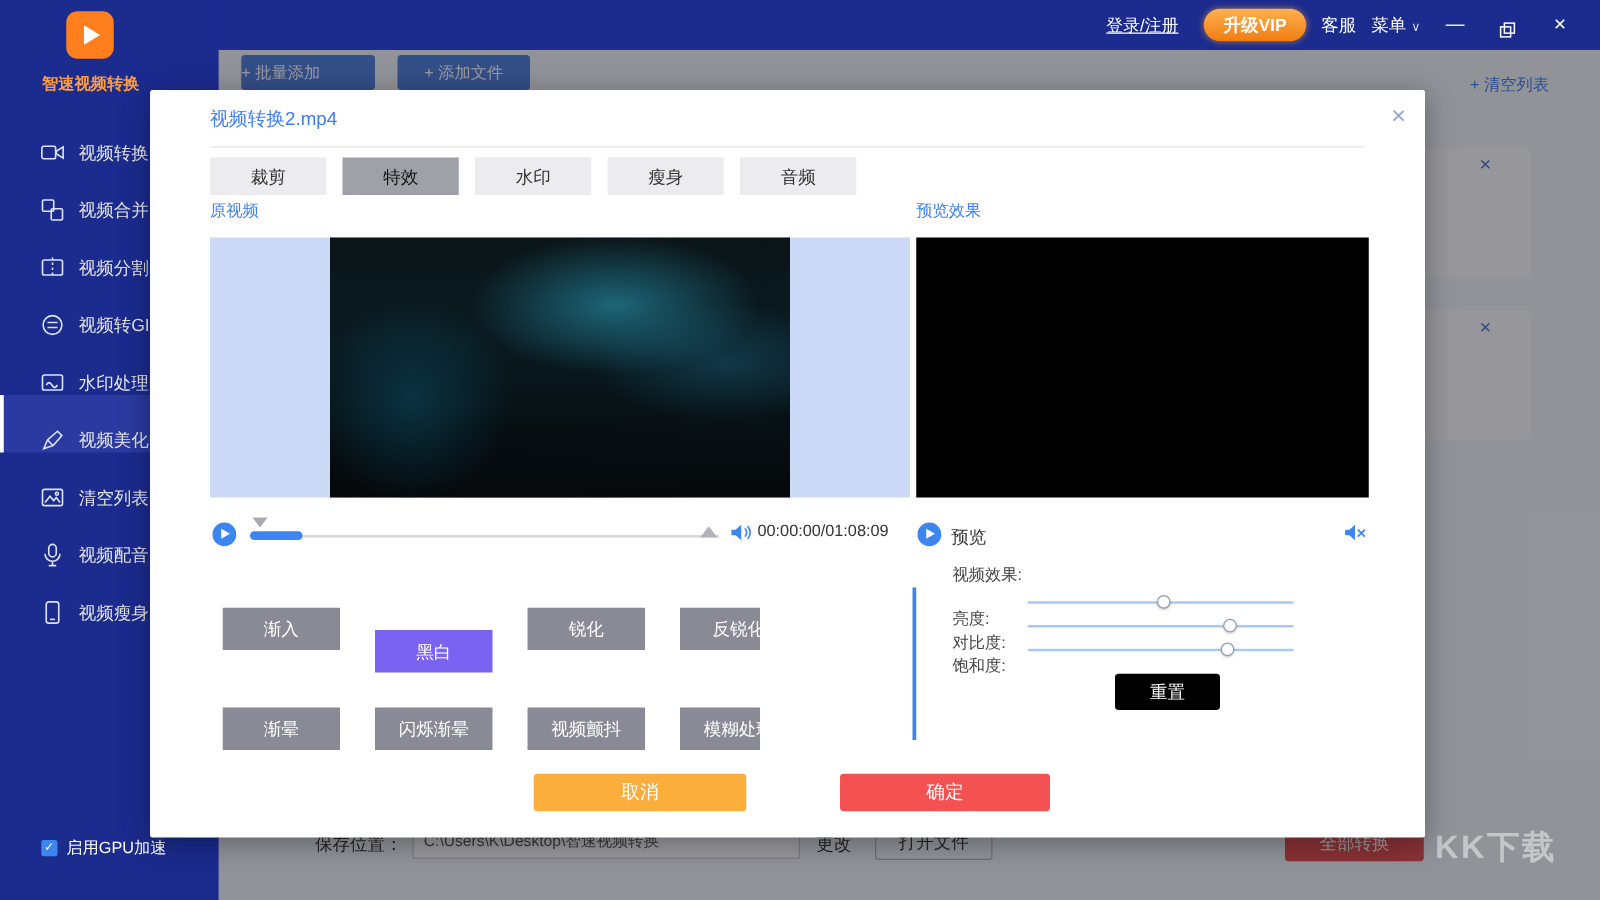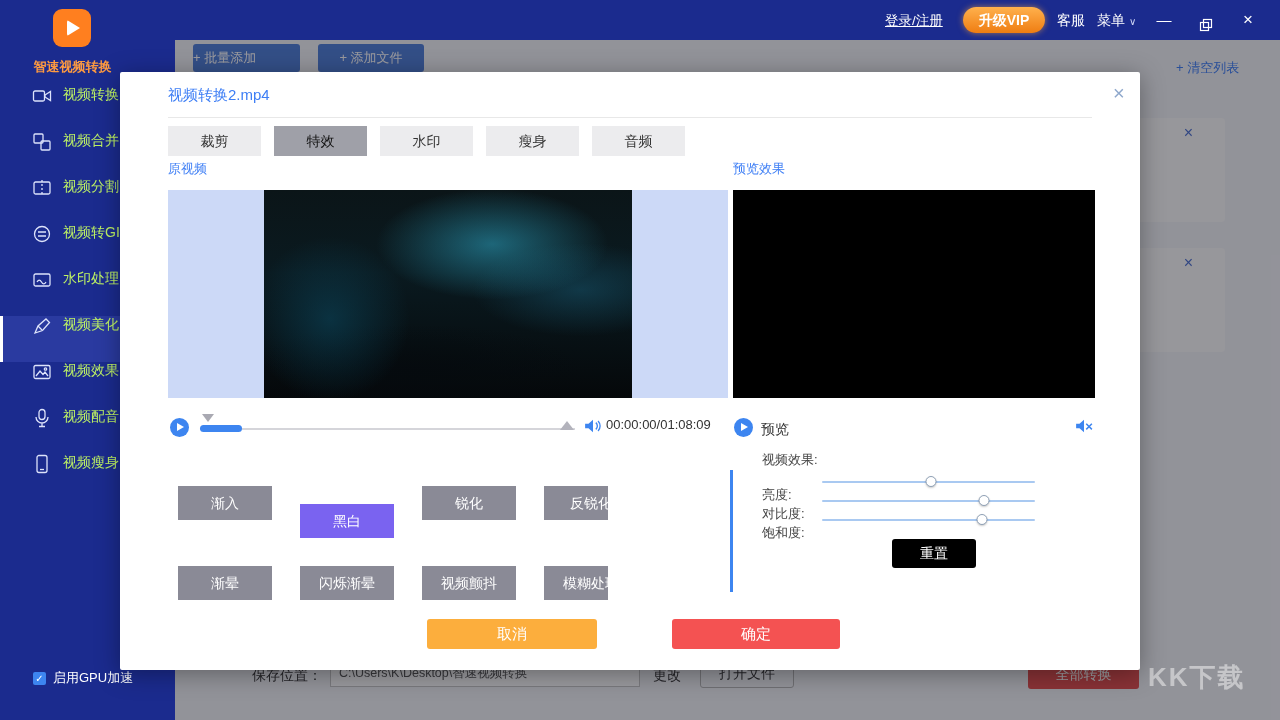--- a/index.html
+++ b/index.html
@@ -19,21 +19,21 @@
   .tb-restore { left:1192px; padding-top:7px; }
   .tb-close { left:1234px; font-size:17px; }
 
   
   .sidebar { position:absolute; left:0; top:0; width:175px; height:720px; background:#1b2b8e; z-index:3; }
   .logo { position:absolute; left:53px; top:9px; width:38px; height:38px; background:#ff7f1f; border-radius:9px; }
   .logo-tri { position:absolute; left:14px; top:11px; width:0; height:0;
               border-left:13px solid #fff; border-top:8px solid transparent; border-bottom:8px solid transparent; border-radius:2px; }
   .appname { position:absolute; left:0; top:58px; width:145px; text-align:center; color:#ff9b40; font-size:13px; font-weight:bold; }
   .nav { position:absolute; left:0; top:86px; width:175px; }
-  .nav-item { height:46px; display:flex; align-items:flex-start; padding-left:32px; color:#bef264; font-size:14px; cursor:pointer; }
+  .nav-item { height:46px; display:flex; align-items:flex-end; padding-left:32px; color:#e5e5e5; font-size:14px; cursor:pointer; }
   .nav-item.active { background:#2a3aa0; border-left:3px solid #fff; padding-left:29px; }
   .nicon { width:20px; height:20px; margin-right:11px; display:inline-block; }
   .nicon svg { stroke:#dde3fb; fill:none; stroke-width:1.3; }
   .gpu-row { position:absolute; left:33px; top:669px; display:flex; align-items:center; color:#fff; font-size:13px; }
   .checkbox { width:13px; height:13px; background:#3d85f0; border-radius:2px; color:#fff; font-size:10px;
               line-height:13px; text-align:center; margin-right:7px; display:inline-block; }
 
   
   .main { position:absolute; left:175px; top:40px; width:1105px; height:680px; background:#f2f3f7; z-index:1; }
   .btn-batch { position:absolute; left:18px; top:4px; width:107px; height:28px; background:#4f7ed8; border-radius:3px;
@@ -181,21 +181,21 @@
             <path d="M6 10l4 4"></path>
           </svg></span>
       <span>视频美化</span>
     </div>
     <div class="nav-item">
       <span class="nicon"><svg viewBox="0 0 20 20">
             <rect x="2" y="3.5" width="16" height="13" rx="1.5"></rect>
             <path d="M4 14l4-5 3 3.5 2-2.5 3 4"></path>
             <circle cx="13.5" cy="7" r="1.2"></circle>
           </svg></span>
-      <span>视频效果</span>
+      <span>清空列表</span>
     </div>
     <div class="nav-item">
       <span class="nicon"><svg viewBox="0 0 20 20">
             <rect x="7" y="1.5" width="6" height="10" rx="3"></rect>
             <path d="M4 9a6 6 0 0 0 12 0M10 15v3.5M7 18.5h6"></path>
           </svg></span>
       <span>视频配音</span>
     </div>
     <div class="nav-item">
       <span class="nicon"><svg viewBox="0 0 20 20">

